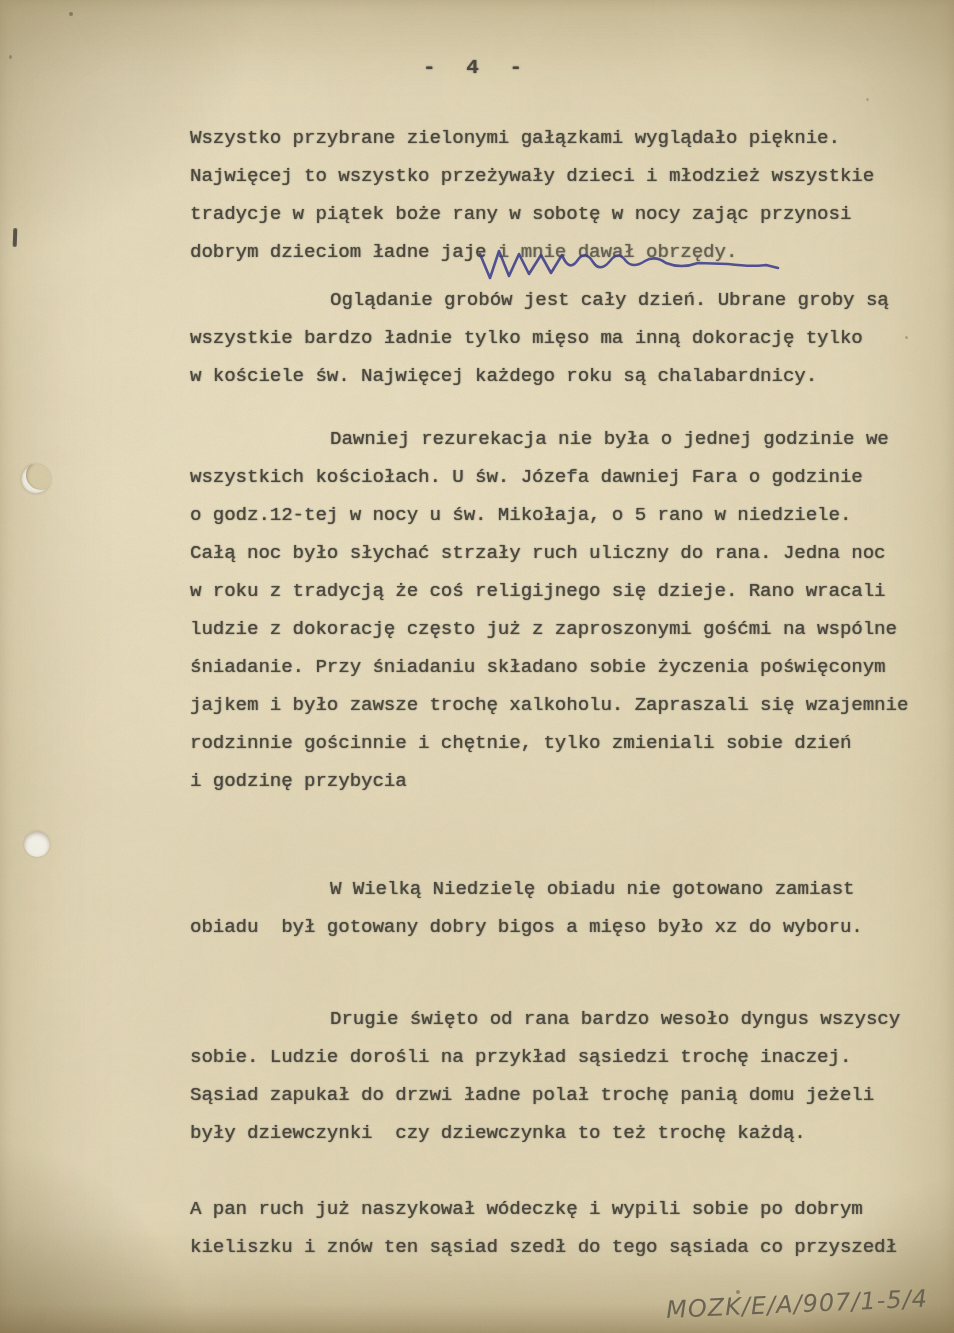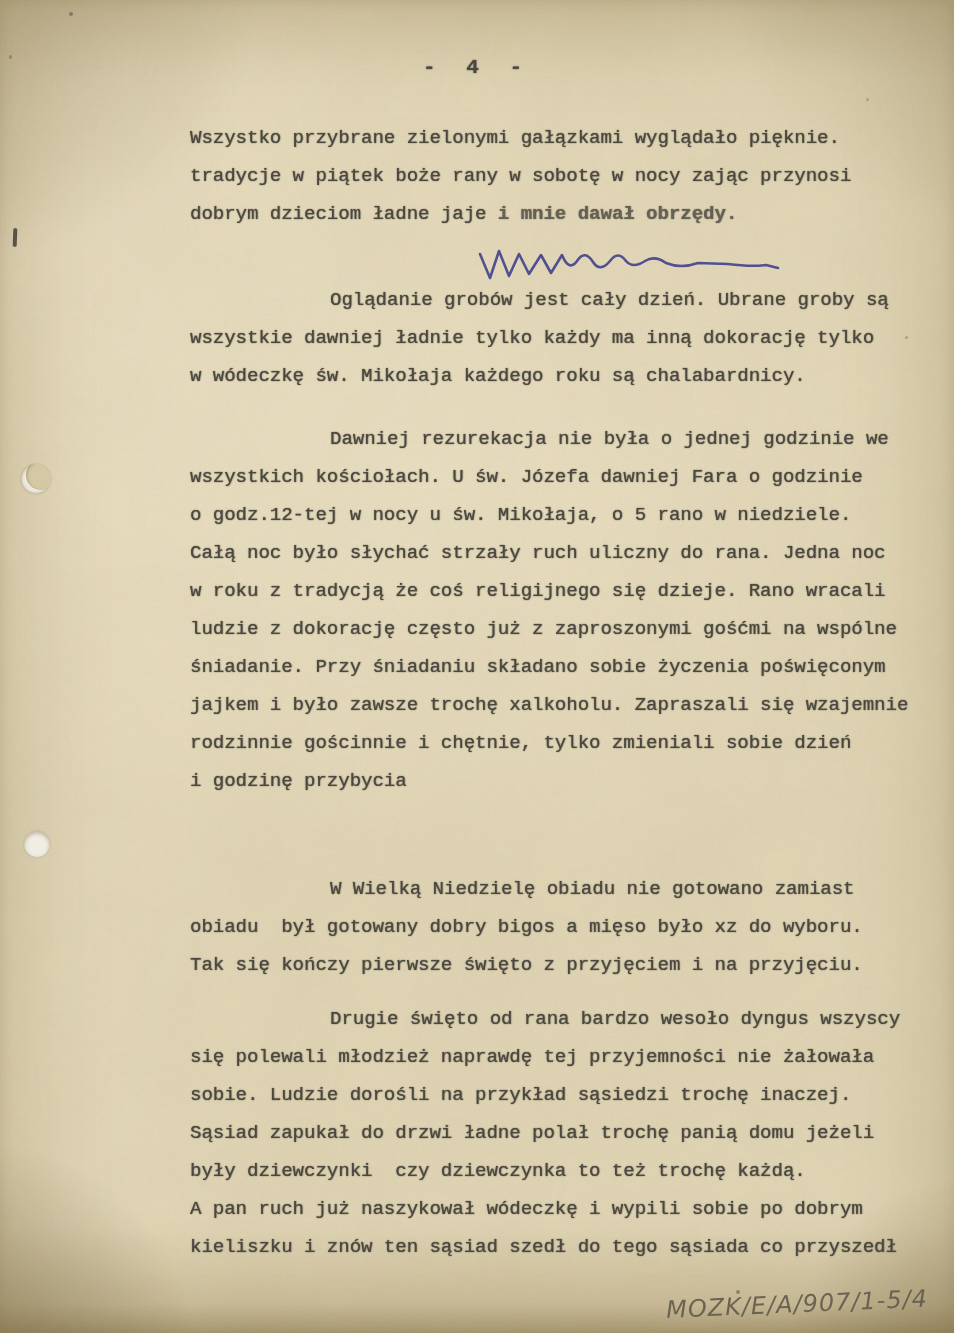--- a/index.html
+++ b/index.html
@@ -34,21 +34,21 @@
     filter:blur(0.3px);
   }
   .para{position:absolute;left:190px;width:745px;}
   .line{
     white-space:pre;font-size:19px;line-height:38px;letter-spacing:0px;
     color:var(--ink,#4c4941);
     text-shadow:0 0 1.3px rgba(74,70,60,0.85), 0.7px 0.4px 1px rgba(74,70,60,0.35);
     filter:blur(0.22px);
   }
   .ind{padding-left:140px;}
-  .struck{opacity:0.82;font-weight:bold;}
+  .struck{opacity:0.82;}
   .scribble{position:absolute;left:466px;top:242px;pointer-events:none;}
   .hole{position:absolute;border-radius:50%;}
   .hole-top{
     left:21px;top:464px;width:30px;height:30px;overflow:hidden;
     background:#f4f1e6;box-shadow:inset 0 0 3px rgba(95,82,48,0.55), 0 0 2px rgba(150,134,92,0.5);
   }
   .hole-top::before{
     content:'';position:absolute;left:0;top:0;width:30px;height:30px;border-radius:50%;
     background:#dbcfab;transform:translate(5px,-4px);
     box-shadow:inset 1px 1px 3px rgba(110,95,58,0.4);
@@ -79,58 +79,57 @@
 <body>
 
 <div class="page">
 
   <div class="vignette"></div>
 
   <div class="header">- 4 -</div>
 
   <div class="para" style="top:119px">
     <div class="line">Wszystko przybrane zielonymi gałązkami wyglądało pięknie.</div>
+    <div class="line">Najwięcej to wszystko przeżywały dzieci i młodzież wszystkie</div>
     <div class="line">tradycje w piątek boże rany w sobotę w nocy zając przynosi</div>
     <div class="line"><span>dobrym dzieciom ładne jaje </span><span class="struck">i mnie dawał obrzędy.</span></div>
   </div>
 
   <svg class="scribble" width="330" height="48" viewBox="0 0 330 48">
     <path d="M14,12 L24,36 L33,9 L43,34 L53,12 L63,32 L75,13 L85,31 L96,13
              Q103,30 111,19 Q119,7 127,20 Q134,31 144,19 Q152,8 160,19 Q167,27 179,19
              Q189,13 200,21 Q215,27 232,21 L262,22 Q285,25 300,23 L312,26" fill="none" stroke="#3d3f91" stroke-width="2.6" stroke-linecap="round" stroke-linejoin="round" opacity="0.88"></path>
   </svg>
 
   <div class="para" style="top:281px">
     <div class="line ind">Oglądanie grobów jest cały dzień. Ubrane groby są</div>
-    <div class="line">wszystkie dawniej ładnie tylko każdy ma inną dokorację tylko</div>
-    <div class="line">w wódeczkę św. Mikołaja każdego roku są chalabardnicy.</div>
+    <div class="line">wszystkie bardzo ładnie tylko mięso ma inną dokorację tylko</div>
+    <div class="line">w kościele św. Najwięcej każdego roku są chalabardnicy.</div>
   </div>
 
   <div class="para" style="top:420px">
     <div class="line ind">Dawniej rezurekacja nie była o jednej godzinie we</div>
     <div class="line">wszystkich kościołach. U św. Józefa dawniej Fara o godzinie</div>
     <div class="line">o godz.12-tej w nocy u św. Mikołaja, o 5 rano w niedziele.</div>
     <div class="line">Całą noc było słychać strzały ruch uliczny do rana. Jedna noc</div>
     <div class="line">w roku z tradycją że coś religijnego się dzieje. Rano wracali</div>
     <div class="line">ludzie z dokorację często już z zaproszonymi gośćmi na wspólne</div>
     <div class="line">śniadanie. Przy śniadaniu składano sobie życzenia poświęconym</div>
     <div class="line">jajkem i było zawsze trochę xalkoholu. Zapraszali się wzajemnie</div>
     <div class="line">rodzinnie gościnnie i chętnie, tylko zmieniali sobie dzień</div>
     <div class="line">i godzinę przybycia</div>
   </div>
 
   <div class="para" style="top:870px">
     <div class="line ind">W Wielką Niedzielę obiadu nie gotowano zamiast</div>
     <div class="line">obiadu  był gotowany dobry bigos a mięso było xz do wyboru.</div>
-    <div class="line">Tak się kończy pierwsze święto z przyjęciem i na przyjęciu.</div>
   </div>
 
   <div class="para" style="top:1000px">
     <div class="line ind">Drugie święto od rana bardzo wesoło dyngus wszyscy</div>
-    <div class="line">się polewali młodzież naprawdę tej przyjemności nie żałowała</div>
     <div class="line">sobie. Ludzie dorośli na przykład sąsiedzi trochę inaczej.</div>
     <div class="line">Sąsiad zapukał do drzwi ładne polał trochę panią domu jeżeli</div>
     <div class="line">były dziewczynki  czy dziewczynka to też trochę każdą.</div>
   </div>
 
   <div class="para" style="top:1190px">
     <div class="line">A pan ruch już naszykował wódeczkę i wypili sobie po dobrym</div>
     <div class="line">kieliszku i znów ten sąsiad szedł do tego sąsiada co przyszedł</div>
   </div>
 

